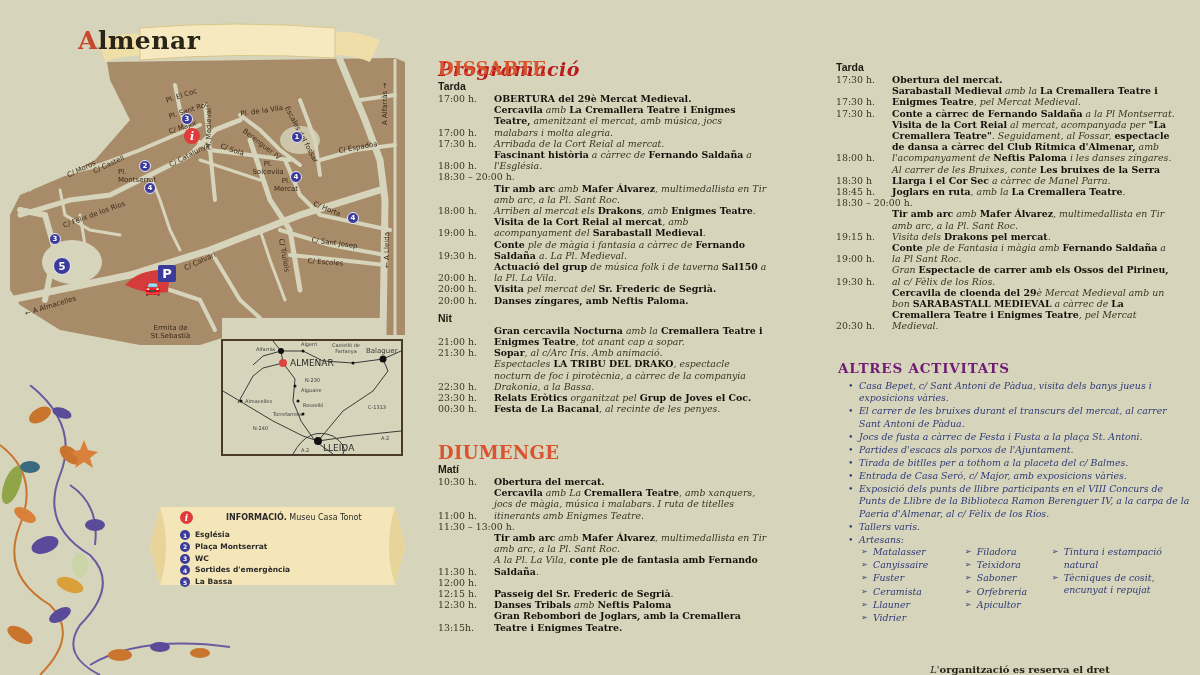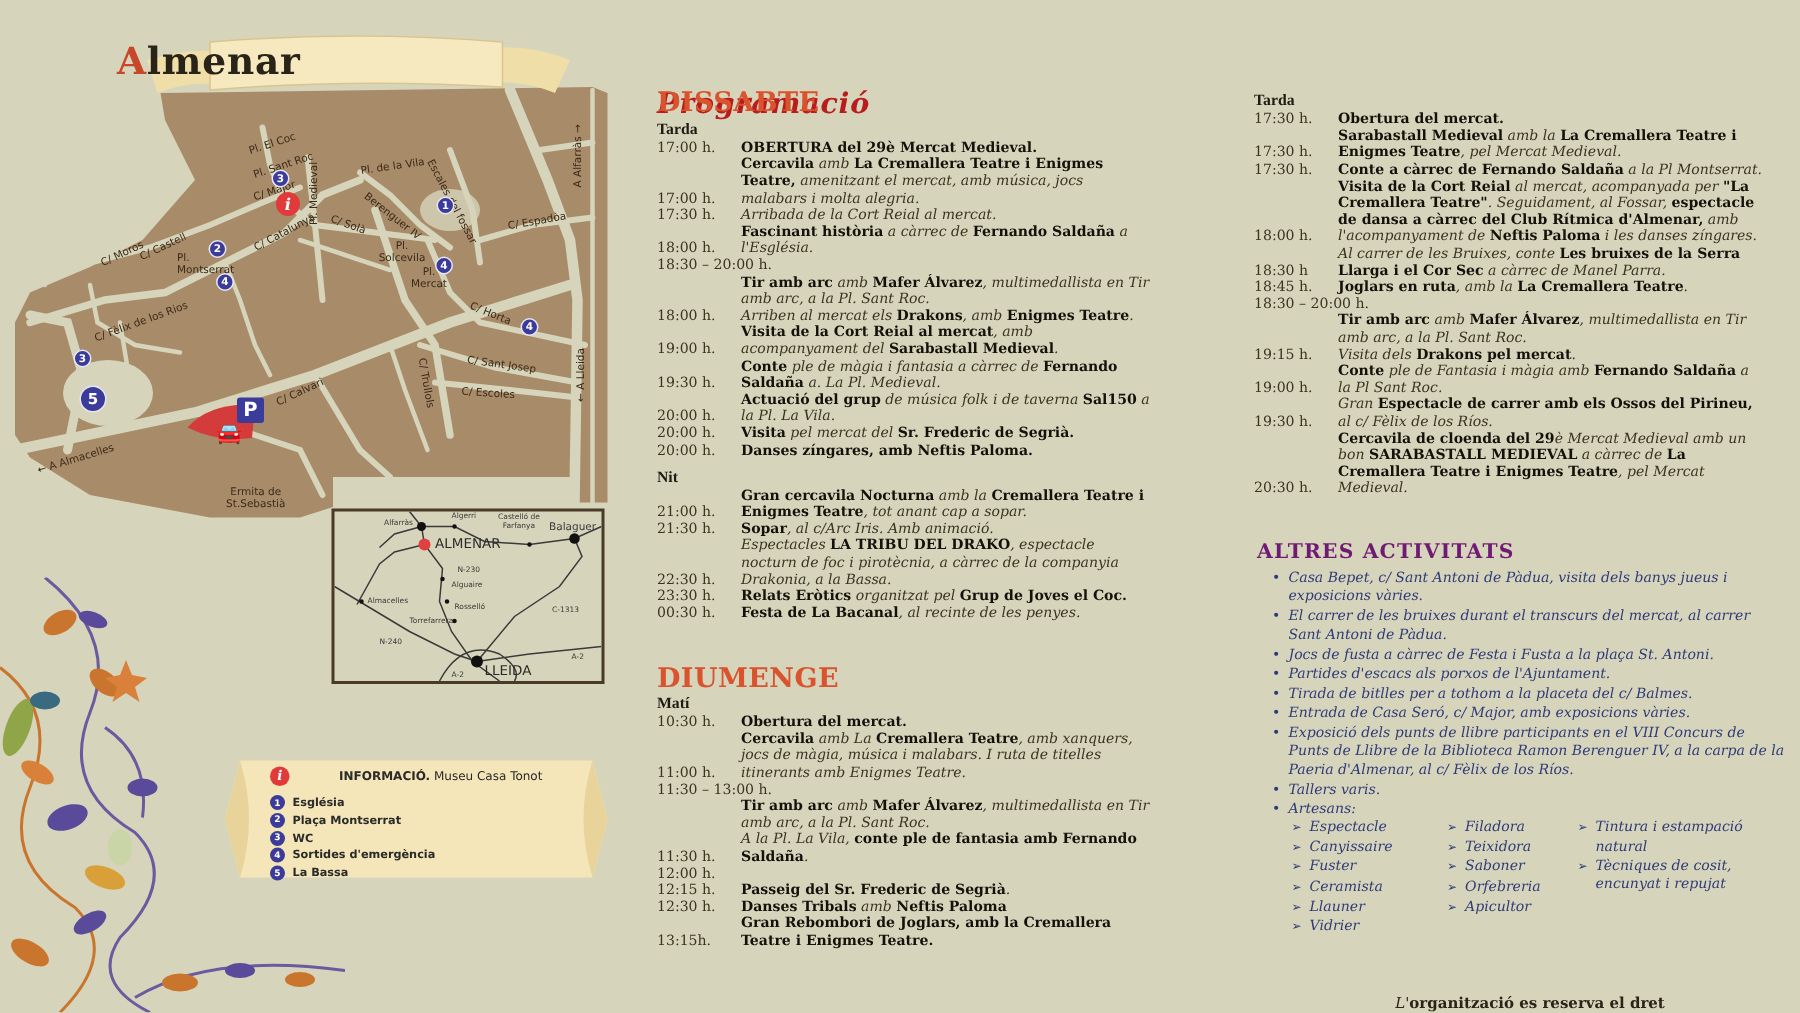--- a/index.html
+++ b/index.html
@@ -70,21 +70,21 @@
   .prog-title {
     position: absolute; left: 438px; top: 14px;
     font-family: "DejaVu Serif", serif; font-style: italic; font-weight: bold;
     font-size: 19px; color: #b91c1c; letter-spacing: 0.5px; margin-top: 44px;
   }
   .day-title {
     position: absolute; font-family: "DejaVu Serif", serif; font-weight: bold;
     font-size: 18px; color: #d9532e; letter-spacing: 0.3px;
   }
   .col { position: absolute; font-size: 9.6px; line-height: 11.2px; }
-  .section-head { font-family: Liberation Serif, serif; font-weight: bold; font-size: 10.5px;
+  .section-head { font-family: Liberation Sans, sans-serif; font-weight: bold; font-size: 10.5px;
     color: #1f1a12; line-height: 13px; }
   .ev { display: flex; align-items: flex-end; }
   .ev .t { width: 56px; flex: 0 0 56px; font-family: "DejaVu Serif", serif; color: #3a3322; font-size: 9.4px; }
   .ev .d { flex: 1; font-style: italic; color: #3a3322; font-size: 9.4px; }
   .ev .d b { font-style: normal; font-weight: bold; color: #14110b; }
   .ev.range .t { width: auto; flex: 1; }
   .spacer { height: 6px; }
 
   
   .altres-title {
@@ -469,21 +469,21 @@
   <li>Jocs de fusta a càrrec de Festa i Fusta a la plaça St. Antoni.</li>
   <li>Partides d'escacs als porxos de l'Ajuntament.</li>
   <li>Tirada de bitlles per a tothom a la placeta del c/ Balmes.</li>
   <li>Entrada de Casa Seró, c/ Major, amb exposicions vàries.</li>
   <li>Exposició dels punts de llibre participants en el VIII Concurs de Punts de Llibre de la Biblioteca Ramon Berenguer IV, a la carpa de la Paeria d'Almenar, al c/ Fèlix de los Ríos.</li>
   <li>Tallers varis.</li>
   <li>
     <span>Artesans:</span>
     <div class="artesans">
       <ul class="art-c1">
-        <li>Espectacle</li>
+        <li>Matalasser</li>
         <li>Canyissaire</li>
         <li>Fuster</li>
         <li>Ceramista</li>
         <li>Llauner</li>
         <li>Vidrier</li>
       </ul>
       <ul class="art-c2">
         <li>Filadora</li>
         <li>Teixidora</li>
         <li>Saboner</li>

